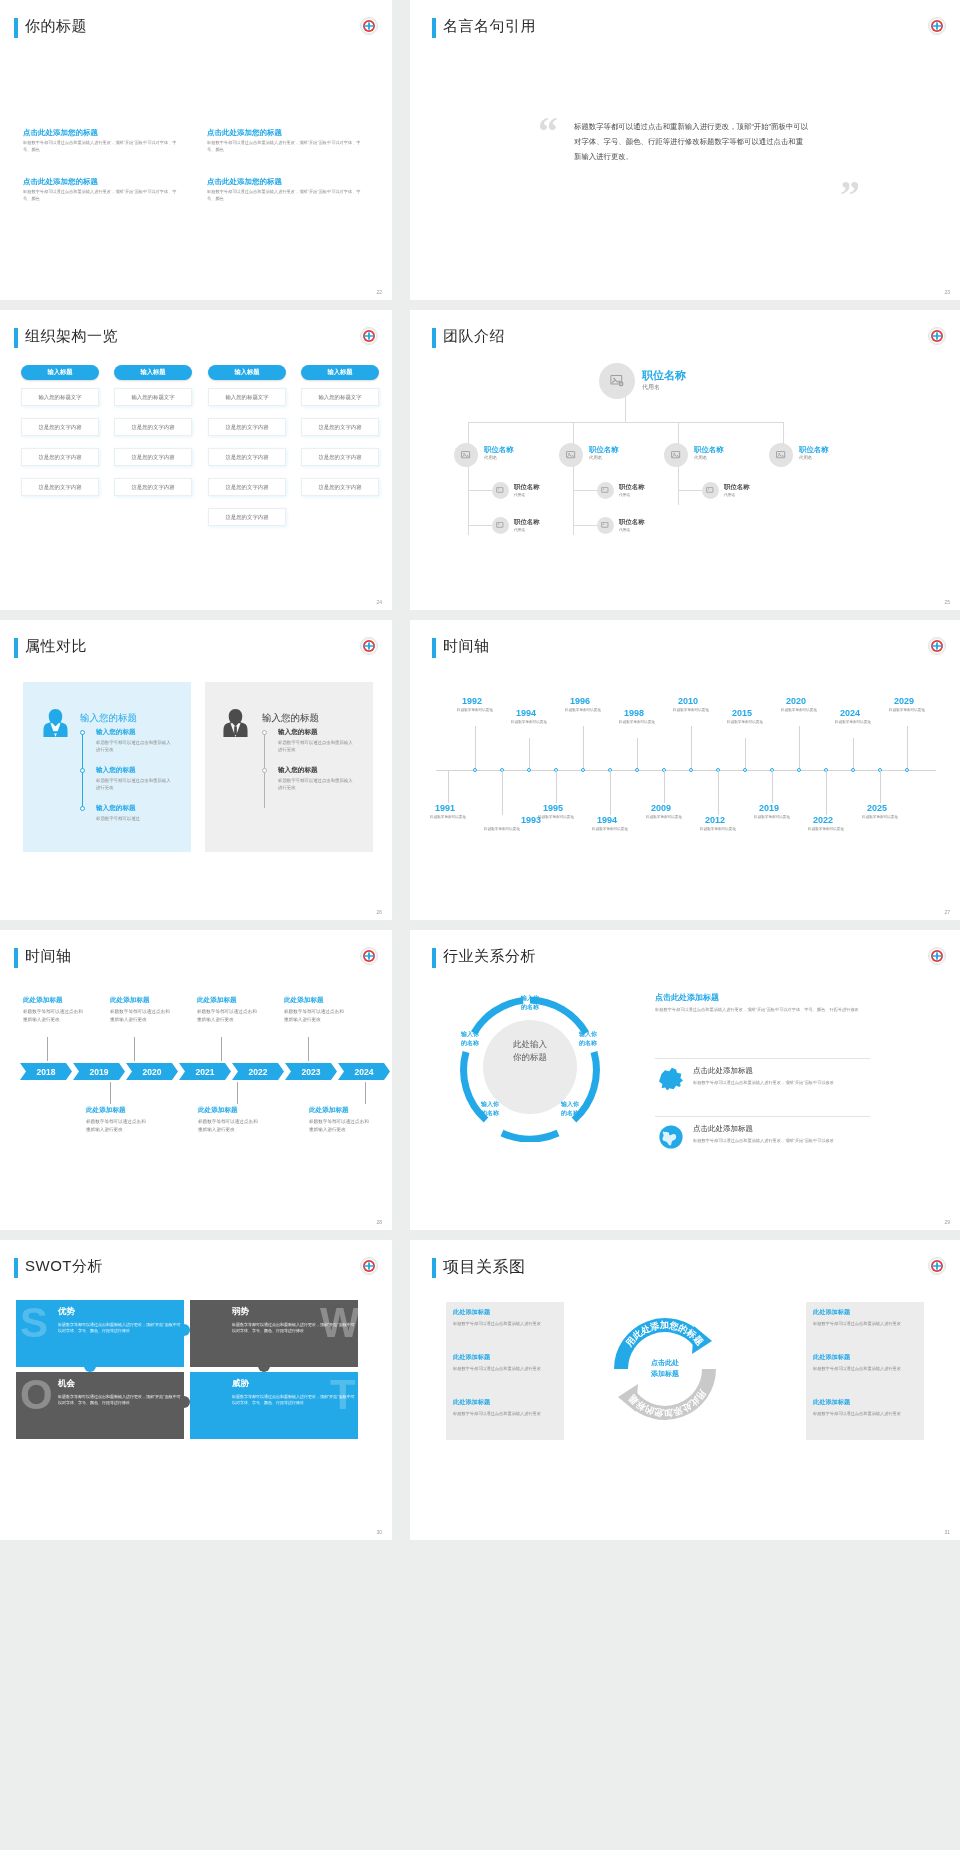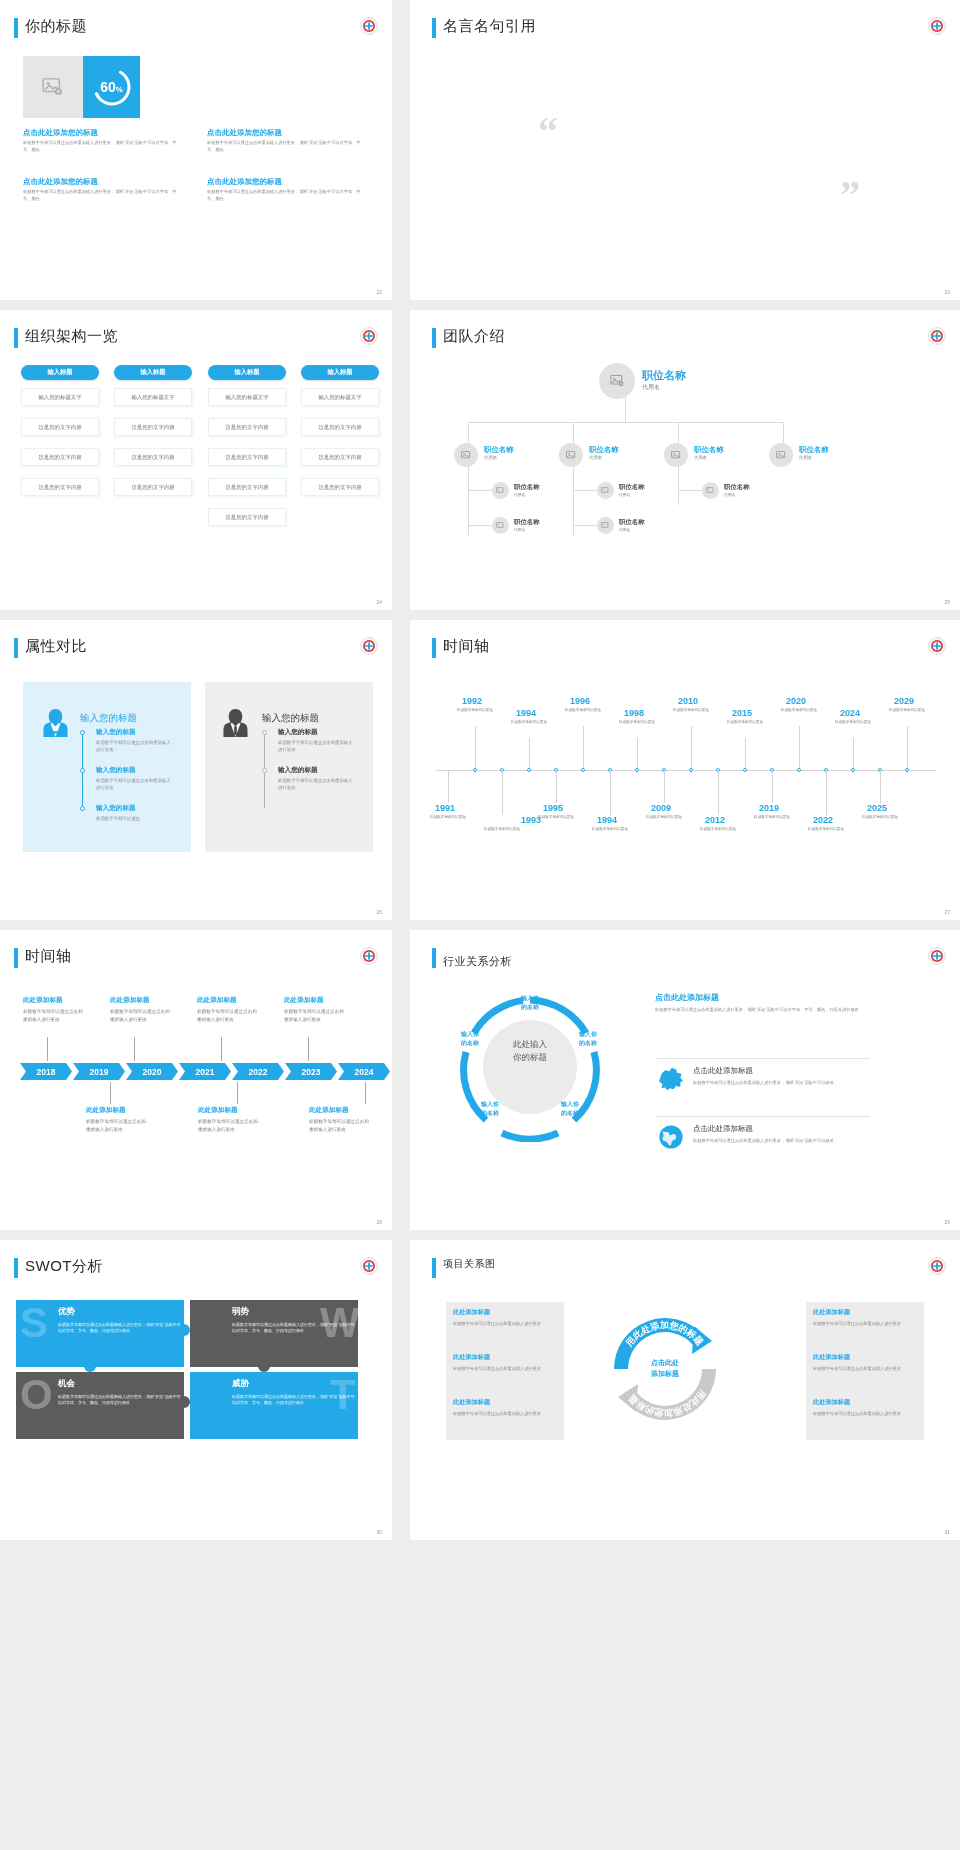--- a/index.html
+++ b/index.html
@@ -130,37 +130,20 @@
     <div class="logo" style="right:14px;top:17px;">
       <svg width="16" height="16" viewBox="0 0 32 32">
         <circle cx="16" cy="16" r="15" fill="#fff" stroke="#d8d8d8"></circle>
         <circle cx="16" cy="16" r="12" fill="#e23a3a"></circle>
         <circle cx="16" cy="16" r="8.5" fill="#fff"></circle>
         <path d="M16 6 C19 11 19 21 16 26 C13 21 13 11 16 6Z" fill="#2aa7e0"></path>
         <rect x="5" y="14.5" width="22" height="3" fill="#2aa7e0"></rect>
       </svg>
     </div>
 
-    <div class="card" style="left:23px;top:56px;width:117px;">
-      <div class="ph">
-        <svg width="22" height="18" viewBox="0 0 24 20">
-              <rect x="1" y="1" width="18" height="14" rx="1" fill="none" stroke="#b0b0b0" stroke-width="1.6"></rect>
-              <circle cx="6.5" cy="6" r="1.6" fill="#b0b0b0"></circle>
-              <path d="M3 13l5-5 4 4 3-2 4 4" fill="none" stroke="#b0b0b0" stroke-width="1.6"></path>
-              <circle cx="18" cy="15" r="4" fill="#b0b0b0"></circle>
-              <path d="M18 13v4M16 15h4" stroke="#e6e6e6" stroke-width="1.2"></path>
-            </svg>
-      </div>
-      <div class="donut">
-        <svg width="44" height="44" viewBox="0 0 44 44">
-              <circle cx="22" cy="22" r="17" fill="none" stroke="#fff" stroke-width="3" stroke-linecap="round" stroke-dasharray="64 107" transform="rotate(-60 22 22)"></circle>
-            </svg>
-        <span class="donutTxt"><span>60</span><i>%</i></span>
-      </div>
-    </div>
 
 
     <div class="h" style="left:23px;top:128px;">点击此处添加您的标题</div>
     <div class="p" style="left:23px;top:140px;">标题数字等都可以通过点击和重新输入进行更改，顶部“开始”面板中可以对字体、字号、颜色</div>
     <div class="h" style="left:23px;top:177px;">点击此处添加您的标题</div>
     <div class="p" style="left:23px;top:189px;">标题数字等都可以通过点击和重新输入进行更改，顶部“开始”面板中可以对字体、字号、颜色</div>
 
     <div class="h" style="left:207px;top:128px;">点击此处添加您的标题</div>
     <div class="p" style="left:207px;top:140px;">标题数字等都可以通过点击和重新输入进行更改，顶部“开始”面板中可以对字体、字号、颜色</div>
     <div class="h" style="left:207px;top:177px;">点击此处添加您的标题</div>
@@ -179,20 +162,21 @@
             <circle cx="16" cy="16" r="15" fill="#fff" stroke="#d8d8d8"></circle>
             <circle cx="16" cy="16" r="12" fill="#e23a3a"></circle>
             <circle cx="16" cy="16" r="8.5" fill="#fff"></circle>
             <path d="M16 6 C19 11 19 21 16 26 C13 21 13 11 16 6Z" fill="#2aa7e0"></path>
             <rect x="5" y="14.5" width="22" height="3" fill="#2aa7e0"></rect>
           </svg>
     </div>
 
     <div class="qmark" style="left:128px;top:112px;">“</div>
     <div class="qmark" style="left:430px;top:175px;">”</div>
+    <div class="body">标题数字等都可以通过点击和重新输入进行更改，顶部“开始”面板中可以对字体、字号、颜色、行距等进行修改标题数字等都可以通过点击和重新输入进行更改。</div>
 
     <div class="pagenum">23</div>
   </div>
   </div>
 
   <div class="cellwrap col-left">
   <div class="slide s24">
     <div class="sbar" style="left:14px;top:18px;width:4px;height:20px;"></div>
     <div class="stitle" style="left:25px;top:17px;font-size:15px;">组织架构一览</div>
     <div class="logo" style="right:14px;top:17px;">
@@ -580,21 +564,21 @@
     <div class="h" style="left:309px;top:176px;">此处添加标题</div>
     <div class="p" style="left:309px;top:188px;">标题数字等都可以通过点击和重新输入进行更改</div>
 
     <div class="pagenum">28</div>
   </div>
   </div>
 
   <div class="cellwrap col-right">
   <div class="slide s29">
     <div class="sbar" style="left:22px;top:18px;width:4px;height:20px;"></div>
-    <div class="stitle" style="left:33px;top:17px;font-size:11px;margin-top:7px;">行业关系分析</div>
+    <div class="stitle" style="left:33px;top:17px;font-size:15px;">行业关系分析</div>
     <div class="logo" style="right:14px;top:17px;">
       <svg width="16" height="16" viewBox="0 0 32 32">
             <circle cx="16" cy="16" r="15" fill="#fff" stroke="#d8d8d8"></circle>
             <circle cx="16" cy="16" r="12" fill="#e23a3a"></circle>
             <circle cx="16" cy="16" r="8.5" fill="#fff"></circle>
             <path d="M16 6 C19 11 19 21 16 26 C13 21 13 11 16 6Z" fill="#2aa7e0"></path>
             <rect x="5" y="14.5" width="22" height="3" fill="#2aa7e0"></rect>
           </svg>
     </div>
 
@@ -685,21 +669,21 @@
     <div class="qt" style="left:232px;top:138px;">威胁</div>
     <div class="qp" style="left:232px;top:154px;">标题数字等都可以通过点击和重新输入进行更改，顶部“开始”面板中可以对字体、字号、颜色、行距等进行修改</div>
 
     <div class="pagenum">30</div>
   </div>
   </div>
 
   <div class="cellwrap col-right">
   <div class="slide s31">
     <div class="sbar" style="left:22px;top:18px;width:4px;height:20px;"></div>
-    <div class="stitle" style="left:33px;top:17px;font-size:10px;">项目关系图</div>
+    <div class="stitle" style="left:33px;top:17px;font-size:16px;">项目关系图</div>
     <div class="logo" style="right:14px;top:17px;">
       <svg width="16" height="16" viewBox="0 0 32 32">
             <circle cx="16" cy="16" r="15" fill="#fff" stroke="#d8d8d8"></circle>
             <circle cx="16" cy="16" r="12" fill="#e23a3a"></circle>
             <circle cx="16" cy="16" r="8.5" fill="#fff"></circle>
             <path d="M16 6 C19 11 19 21 16 26 C13 21 13 11 16 6Z" fill="#2aa7e0"></path>
             <rect x="5" y="14.5" width="22" height="3" fill="#2aa7e0"></rect>
           </svg>
     </div>
 

